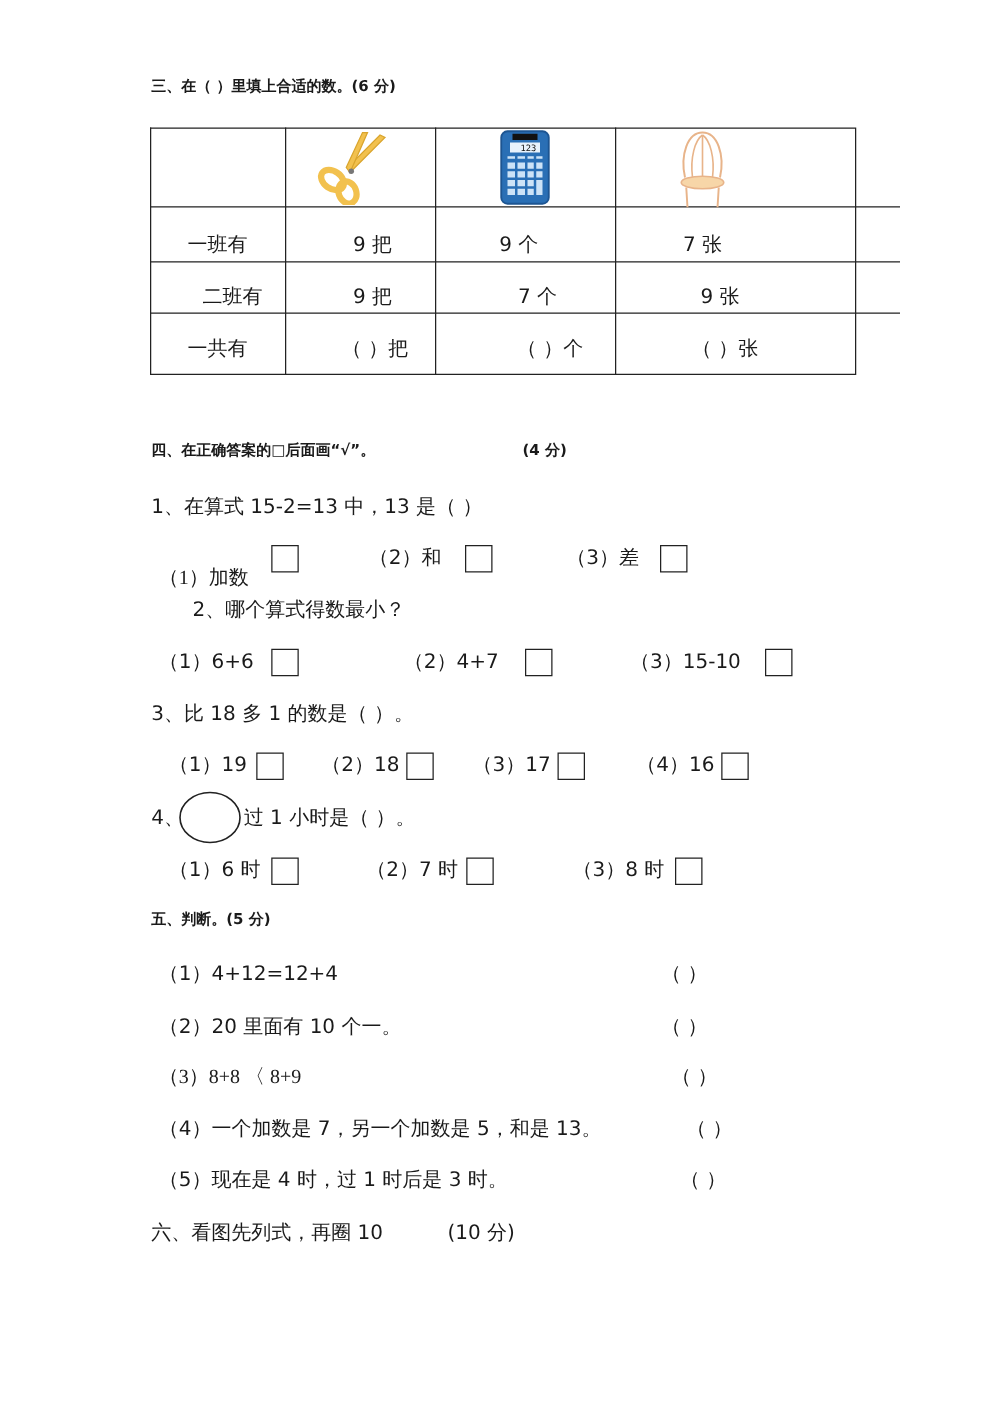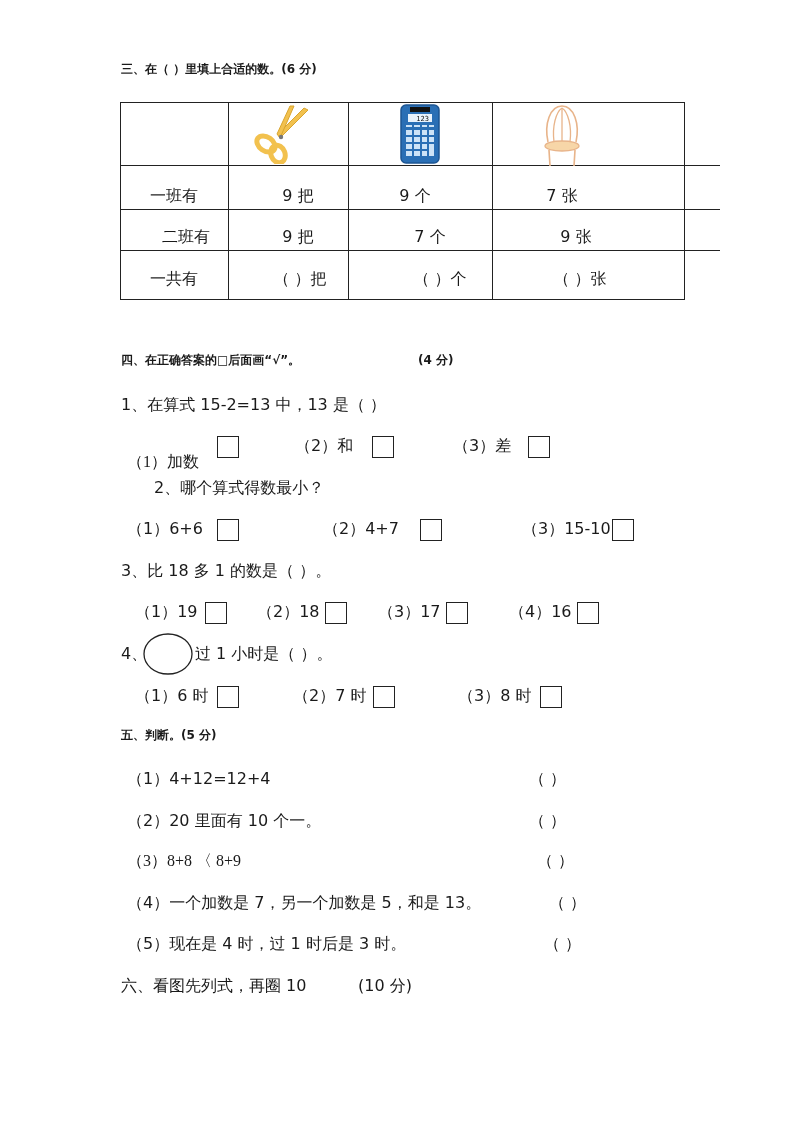--- a/index.html
+++ b/index.html
@@ -107,21 +107,21 @@
 <div class="abs sc" style="left:295px; top:436px;">（2）和</div>
 <div class="box" style="left:372px; top:436px;"></div>
 <div class="abs sc" style="left:453px; top:436px;">（3）差</div>
 <div class="box" style="left:528px; top:436px;"></div>
 
 <div class="abs t" style="left:121px; top:478px;margin-left:33px;">2、哪个算式得数最小？</div>
 <div class="abs sc" style="left:127px; top:519px;">（1）6+6</div>
 <div class="box" style="left:217px; top:519px;"></div>
 <div class="abs sc" style="left:323px; top:519px;">（2）4+7</div>
 <div class="box" style="left:420px; top:519px;"></div>
-<div class="abs sc" style="left:522px; top:519px;">（3）15-10</div>
+<div class="abs sc" style="left:504px; top:519px;">（3）15-10</div>
 <div class="box" style="left:612px; top:519px;"></div>
 
 <div class="abs t" style="left:121px; top:561px;">3、比 18 多 1 的数是（      ）。</div>
 <div class="abs sc" style="left:135px; top:602px;">（1）19</div>
 <div class="box" style="left:205px; top:602px;"></div>
 <div class="abs sc" style="left:257px; top:602px;">（2）18</div>
 <div class="box" style="left:325px; top:602px;"></div>
 <div class="abs sc" style="left:378px; top:602px;">（3）17</div>
 <div class="box" style="left:446px; top:602px;"></div>
 <div class="abs sc" style="left:509px; top:602px;">（4）16</div>

